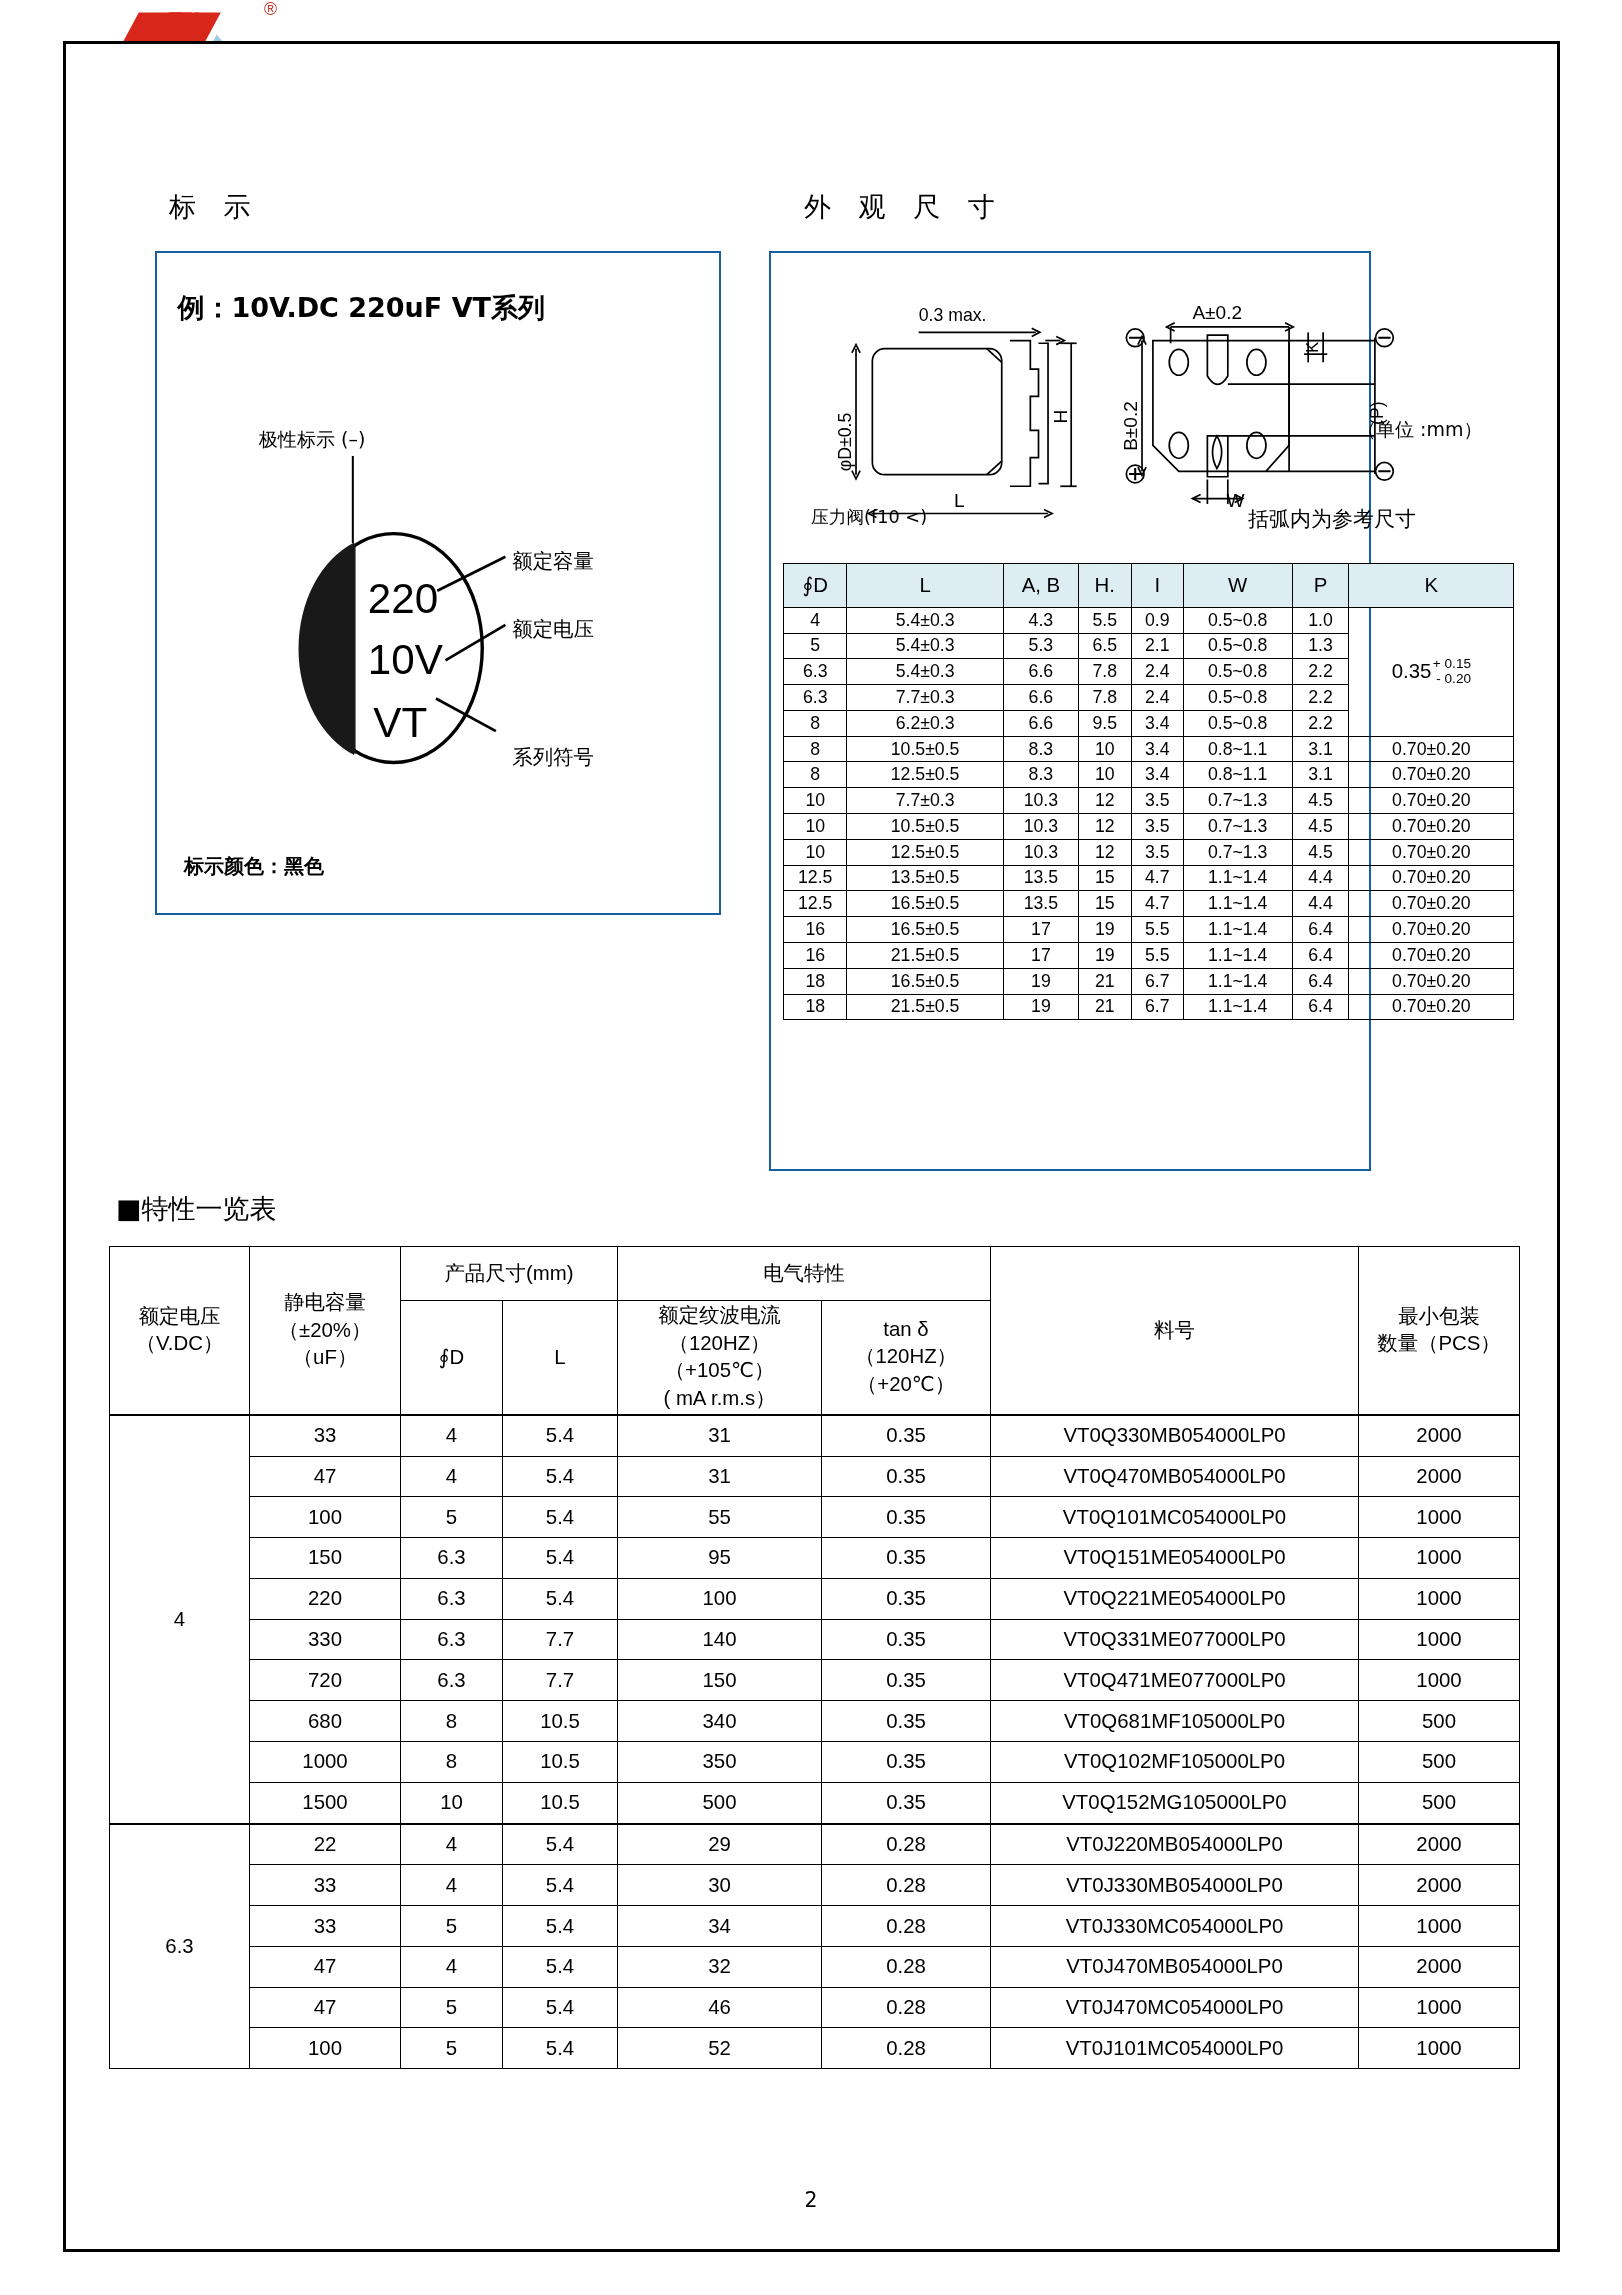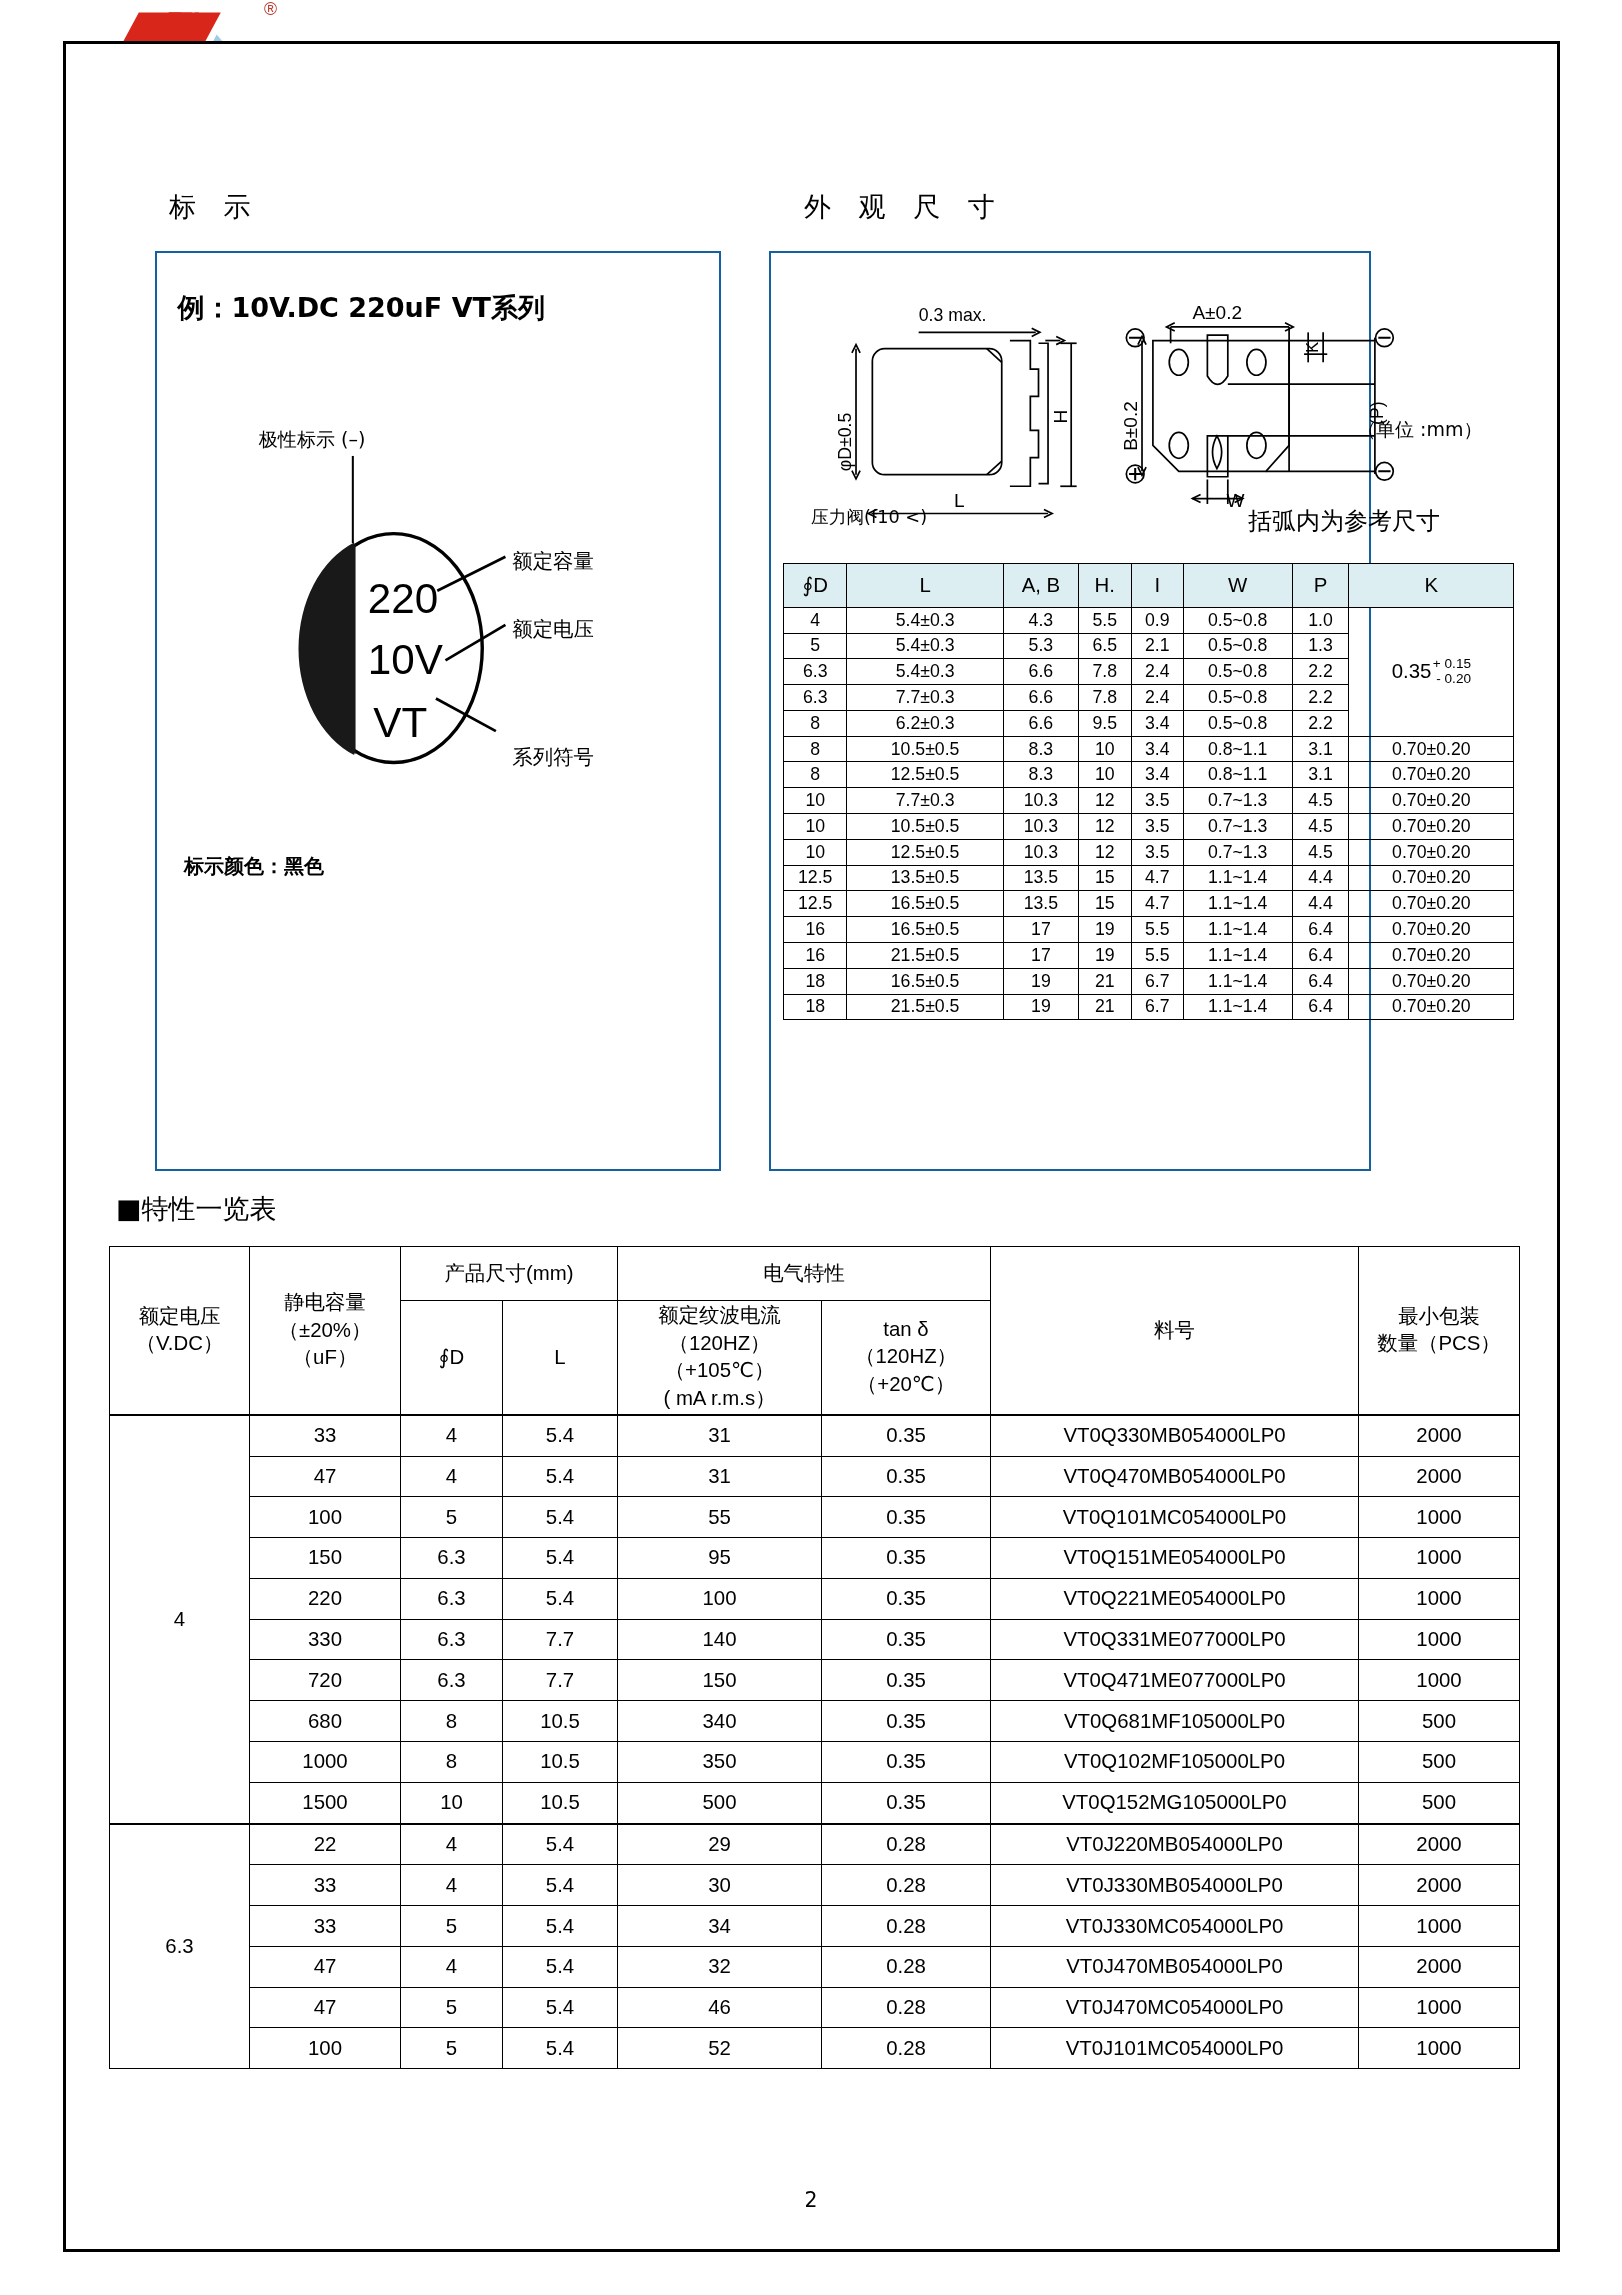--- a/index.html
+++ b/index.html
@@ -33,21 +33,21 @@
   
   .sec-title{
     position:absolute;font-weight:normal;font-size:27px;letter-spacing:9.5px;
     font-family:"DejaVu Sans",sans-serif;
   }
   #title-biaoshi{left:169px;top:189px;}
   #title-waiguan{left:804px;top:189px;}
 
   
   .bluebox{position:absolute;border:2.7px solid #15609E;box-sizing:border-box;background:#fff;}
-  #panel-left{left:155px;top:251px;width:566px;height:920px;}
+  #panel-left{left:155px;top:251px;width:566px;height:664px;}
   #panel-right{left:769px;top:251px;width:602px;height:920px;}
 
   .example-line{
     position:absolute;left:20.4px;top:37px;
     font-size:27px;font-weight:bold;white-space:nowrap;
     font-family:"DejaVu Sans",sans-serif;
   }
 
   
   .mark-ill{position:absolute;left:95px;top:170px;width:436px;height:382px;}
@@ -56,21 +56,21 @@
     font-family:"DejaVu Sans",sans-serif;white-space:nowrap;
   }
 
   
   .dim-draw{position:absolute;left:13.6px;top:13.6px;width:729px;height:286px;}
   .unit-note{
     position:absolute;left:586px;top:164px;font-size:19px;white-space:nowrap;
     font-family:"DejaVu Sans",sans-serif;
   }
   .note-left{position:absolute;left:40px;top:252px;font-size:17.7px;white-space:nowrap;font-family:"DejaVu Sans",sans-serif;}
-  .note-right{position:absolute;left:477px;top:252px;font-size:24px;white-space:nowrap;font-family:"DejaVu Sans",sans-serif;}
+  .note-right{position:absolute;left:477px;top:252px;font-size:21px;white-space:nowrap;font-family:"DejaVu Sans",sans-serif;}
 
   
   table{border-collapse:collapse;}
   #dimtable{
     position:absolute;left:12.3px;top:310px;width:731px;
     font-size:17.7px;
   }
   #dimtable th,#dimtable td{
     border:1.4px solid #000;text-align:center;padding:1.4px 1.4px;height:22px;
     font-weight:normal;white-space:nowrap;

